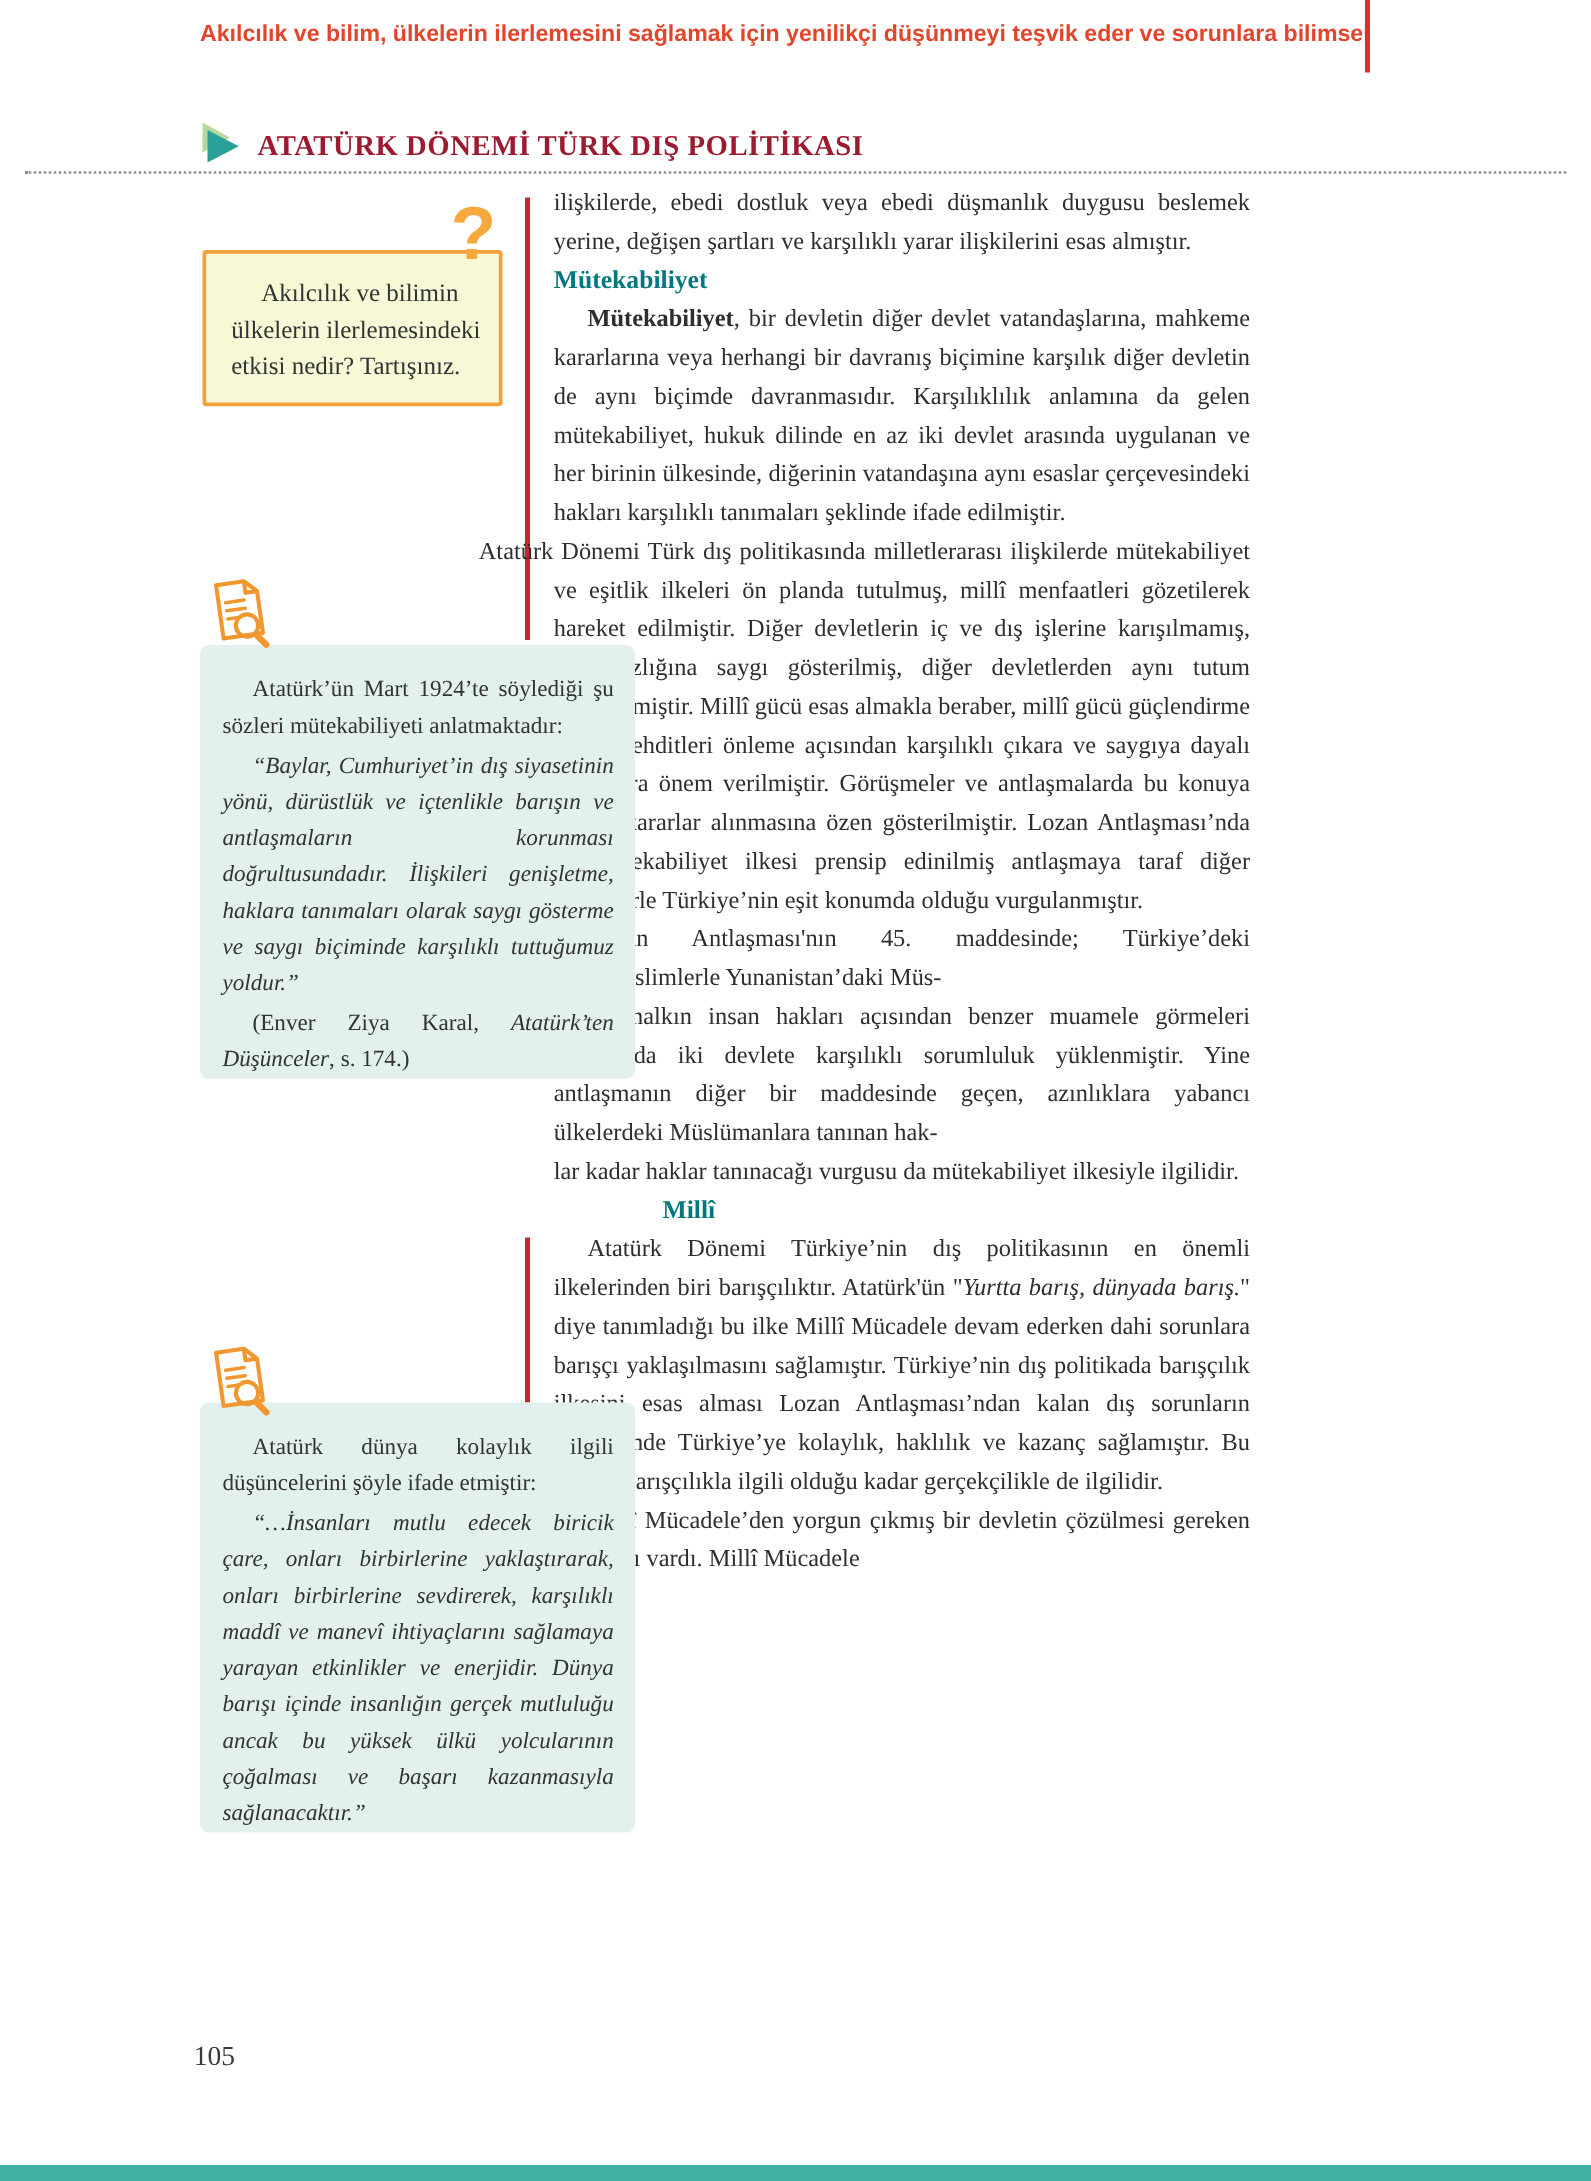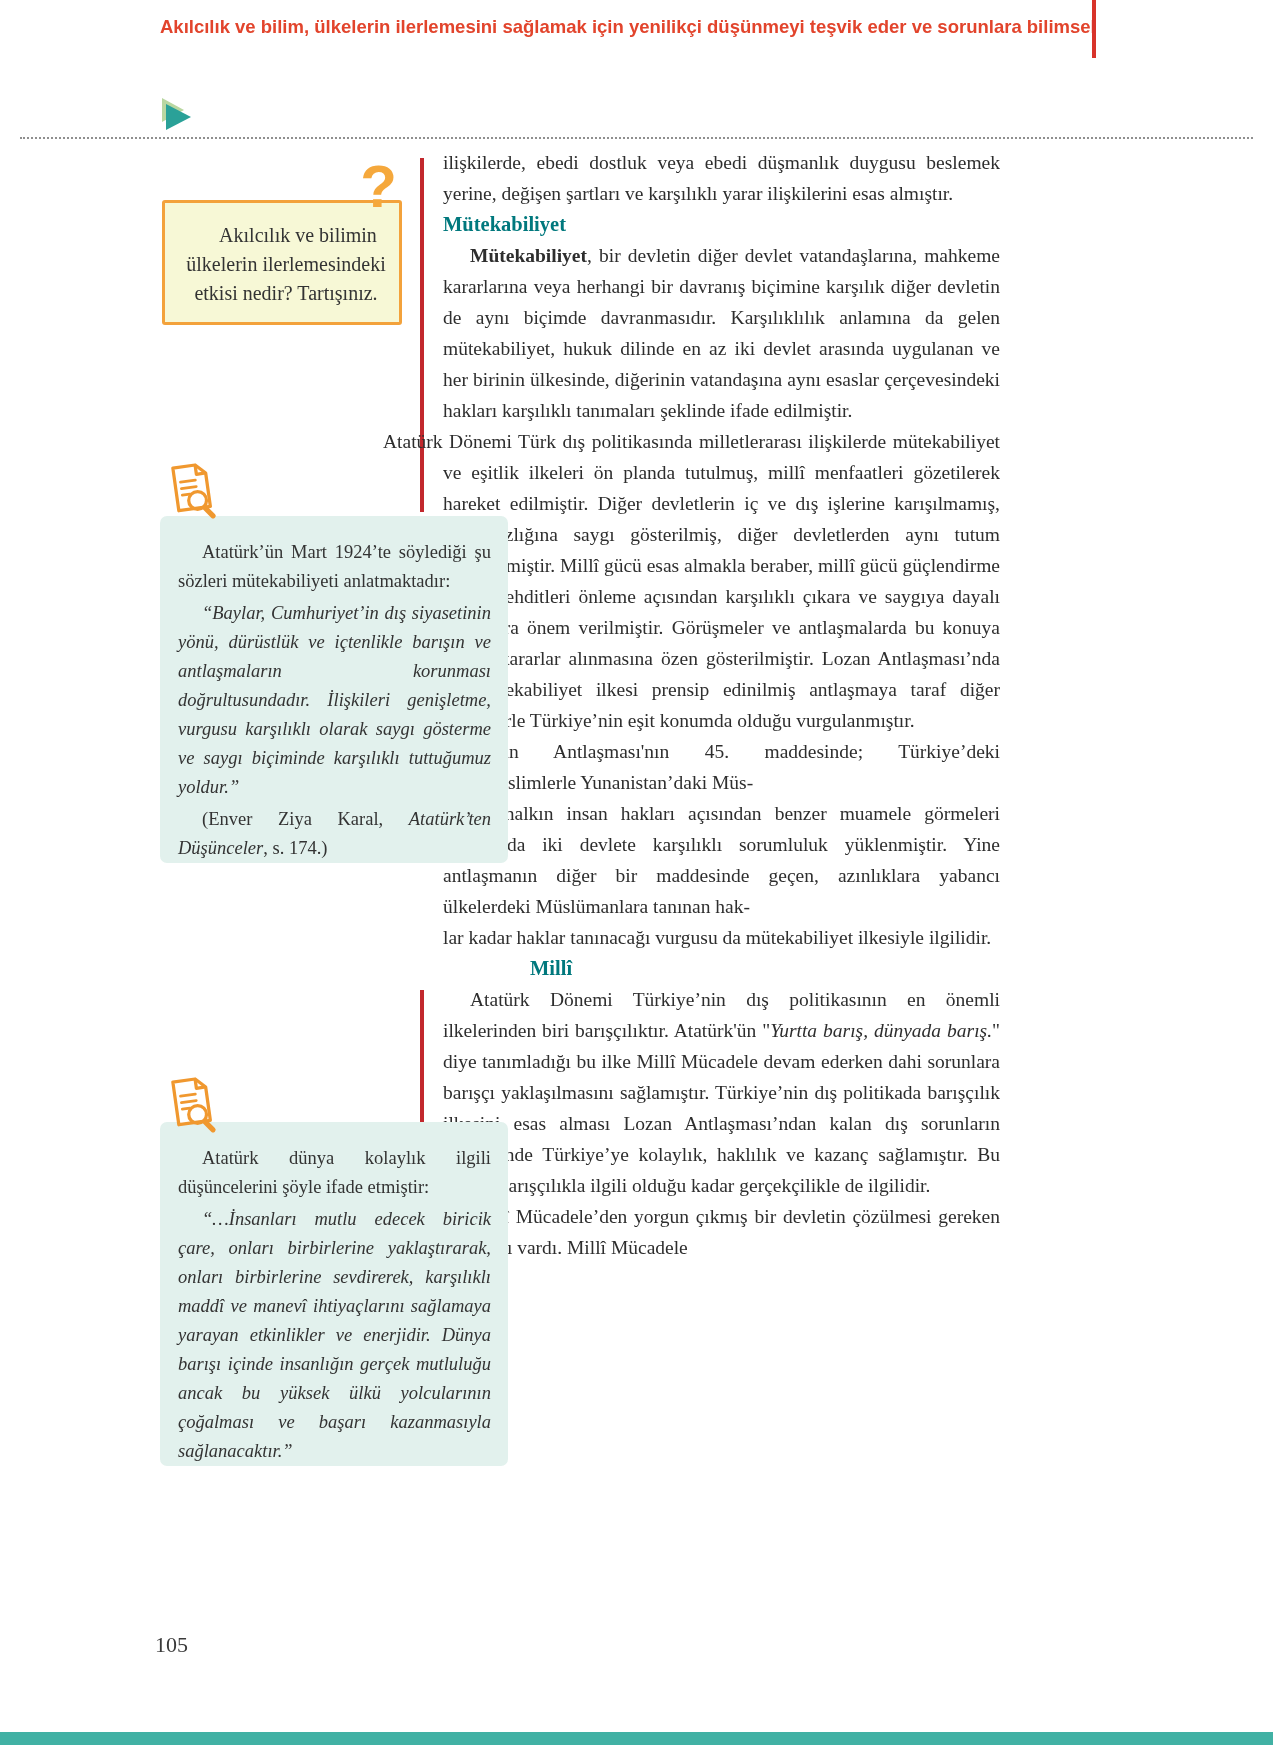--- a/index.html
+++ b/index.html
@@ -22,21 +22,21 @@
 
   
   .vline{position:absolute;left:420px;width:3.5px;background:#c2282d;}
   .vline.seg1{top:158px;height:354px;}
   .vline.seg2{top:990px;height:132px;}
 
   
   .question-box{position:absolute;left:162px;top:200px;width:240px;box-sizing:border-box;
     background:#f7f8d6;border:3px solid #f3a23b;border-radius:3px;
     padding:18px 12px 14px 20px;font-size:20px;line-height:29px;color:#333;}
-  .question-box .qtext{text-indent:24px;text-align:center;}
+  .question-box .qtext{text-indent:24px;}
   .qmark{position:absolute;top:-46px;right:2px;font-size:60px;font-weight:bold;color:#f5a83c;
     font-family:"Liberation Sans",sans-serif;line-height:1;}
 
   
   .doc-icon{position:absolute;width:58px;height:60px;z-index:3;}
   .doc-icon.i1{left:163px;top:462px;}
   .doc-icon.i2{left:163px;top:1076px;}
 
   
   .quote-box{position:absolute;left:160px;width:348px;box-sizing:border-box;
@@ -73,20 +73,21 @@
   </div>
   <div class="banner-edge"></div>
 
   <div class="section-header">
     <span>
       <svg width="36" height="32" viewBox="0 0 36 32" aria-hidden="true">
         <polygon points="2,0 24,12 2,24" fill="#b9d7a1"></polygon>
         <polygon points="6,6 31,19 6,32" fill="#2aa198"></polygon>
       </svg>
     </span>
+    <span class="section-title">ATATÜRK DÖNEMİ TÜRK DIŞ POLİTİKASI</span>
   </div>
   <div class="dotted-rule"></div>
 
   <div class="vline seg1"></div>
   <div class="vline seg2"></div>
 
   <div class="question-box">
     <div class="qmark">?</div>
     <div class="qtext">Akılcılık ve bilimin ülkelerin ilerlemesindeki etkisi nedir? Tartışınız.</div>
   </div>
@@ -109,21 +110,21 @@
         <path d="M38 4 v10 h10" fill="none" stroke="#f0982f" stroke-width="3.5" stroke-linejoin="round"></path>
         <path d="M20 20 h16 M20 27 h16 M20 34 h8" fill="none" stroke="#f0982f" stroke-width="3" stroke-linecap="round"></path>
       </g>
       <circle cx="37" cy="41" r="9.5" fill="none" stroke="#f0982f" stroke-width="3.5"></circle>
       <path d="M44.5 48.5 l9 9" stroke="#f0982f" stroke-width="5.5" stroke-linecap="round"></path>
     </svg>
   </div>
 
   <div class="quote-box b1">
     <div class="intro">Atatürk’ün Mart 1924’te söylediği şu sözleri mütekabiliyeti anlatmaktadır:</div>
-    <div class="quote">“Baylar, Cumhuriyet’in dış siyasetinin yönü, dürüstlük ve içtenlikle barışın ve antlaşmaların korunması doğrultusundadır. İlişkileri genişletme, vurgusu karşılıklı olarak saygı gösterme ve saygı biçiminde karşılıklı tuttuğumuz yoldur.”</div>
+    <div class="quote">“Baylar, Cumhuriyet’in dış siyasetinin yönü, dürüstlük ve içtenlikle barışın ve antlaşmaların korunması doğrultusundadır. İlişkileri genişletme, haklara tanımaları olarak saygı gösterme ve saygı biçiminde karşılıklı tuttuğumuz yoldur.”</div>
     <div class="cite"><span>(Enver Ziya Karal, </span><span class="it">Atatürk’ten Düşünceler</span><span>, s. 174.)</span></div>
   </div>
 
   <div class="quote-box b2">
     <div class="intro">Atatürk dünya kolaylık ilgili düşüncelerini şöyle ifade etmiştir:</div>
     <div class="quote">“…İnsanları mutlu edecek biricik çare, onları birbirlerine yaklaştırarak, onları birbirlerine sevdirerek, karşılıklı maddî ve manevî ihtiyaçlarını sağlamaya yarayan etkinlikler ve enerjidir. Dünya barışı içinde insanlığın gerçek mutluluğu ancak bu yüksek ülkü yolcularının çoğalması ve başarı kazanmasıyla sağlanacaktır.”</div>
   </div>
 
   <div class="main-col">
     <p>ilişkilerde, ebedi dostluk veya ebedi düşmanlık duygusu beslemek yerine, değişen şartları ve karşılıklı yarar ilişkilerini esas almıştır.</p>

